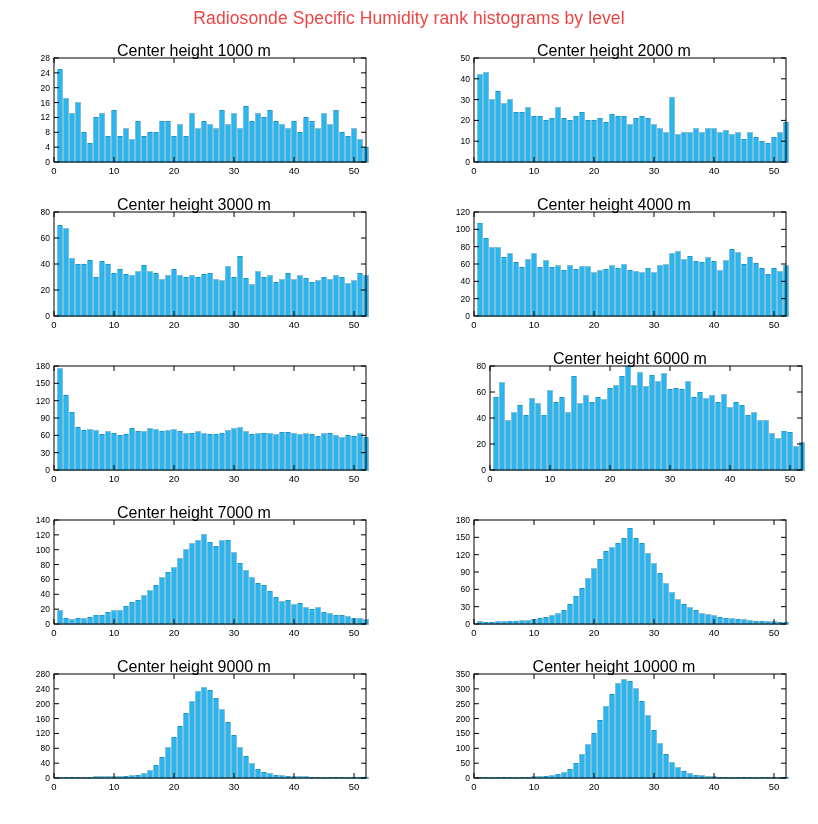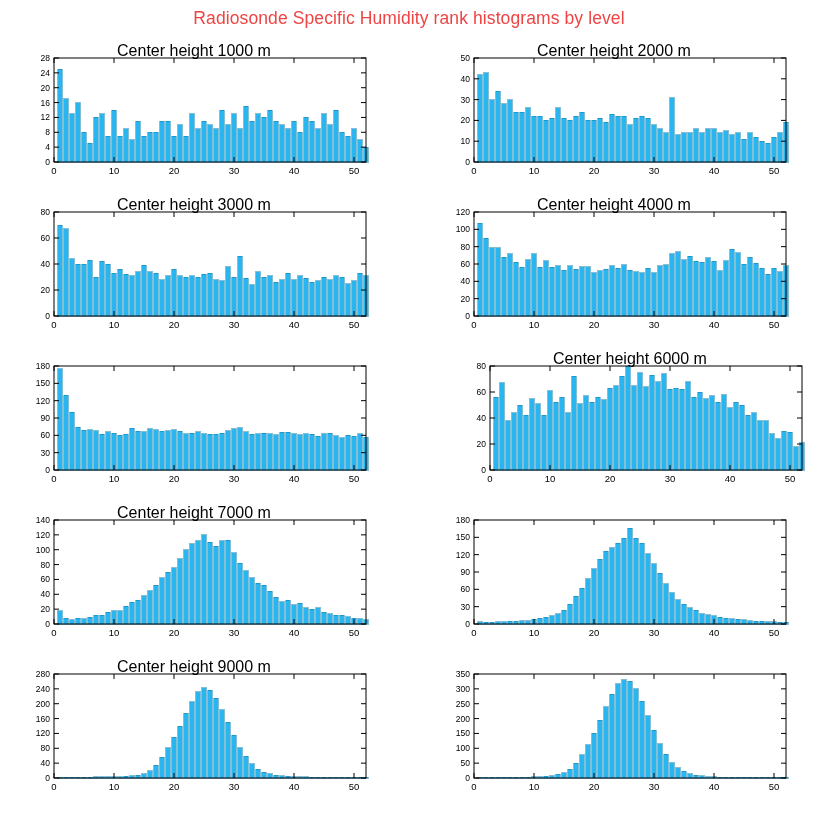--- a/index.html
+++ b/index.html
@@ -974,20 +974,21 @@
           <line x1="240" y1="0" x2="240" y2="5" stroke="#000" stroke-width="1" class="tickmark"></line>
           <text x="240" y="116" class="xlab">40</text>
           <line x1="300" y1="104" x2="300" y2="99" stroke="#000" stroke-width="1" class="tickmark"></line>
           <line x1="300" y1="0" x2="300" y2="5" stroke="#000" stroke-width="1" class="tickmark"></line>
           <text x="300" y="116" class="xlab">50</text>
         </svg>
       </div>
   </div>
 
   <div class="panel" style="left:428px; top:658px;">
+    <div class="panel-title">Center height 10000 m</div>
     <div class="plot-wrap">
         <svg class="plot">
           <rect x="3.60" y="103.41" width="4.80" height="0.59" fill="#29b6f0" stroke="#0b7fae" stroke-width="0.5" class="bar"></rect>
           <rect x="9.60" y="103.41" width="4.80" height="0.59" fill="#29b6f0" stroke="#0b7fae" stroke-width="0.5" class="bar"></rect>
           <rect x="15.60" y="103.41" width="4.80" height="0.59" fill="#29b6f0" stroke="#0b7fae" stroke-width="0.5" class="bar"></rect>
           <rect x="21.60" y="103.41" width="4.80" height="0.59" fill="#29b6f0" stroke="#0b7fae" stroke-width="0.5" class="bar"></rect>
           <rect x="27.60" y="103.41" width="4.80" height="0.59" fill="#29b6f0" stroke="#0b7fae" stroke-width="0.5" class="bar"></rect>
           <rect x="33.60" y="103.41" width="4.80" height="0.59" fill="#29b6f0" stroke="#0b7fae" stroke-width="0.5" class="bar"></rect>
           <rect x="39.60" y="103.11" width="4.80" height="0.89" fill="#29b6f0" stroke="#0b7fae" stroke-width="0.5" class="bar"></rect>
           <rect x="45.60" y="103.11" width="4.80" height="0.89" fill="#29b6f0" stroke="#0b7fae" stroke-width="0.5" class="bar"></rect>

